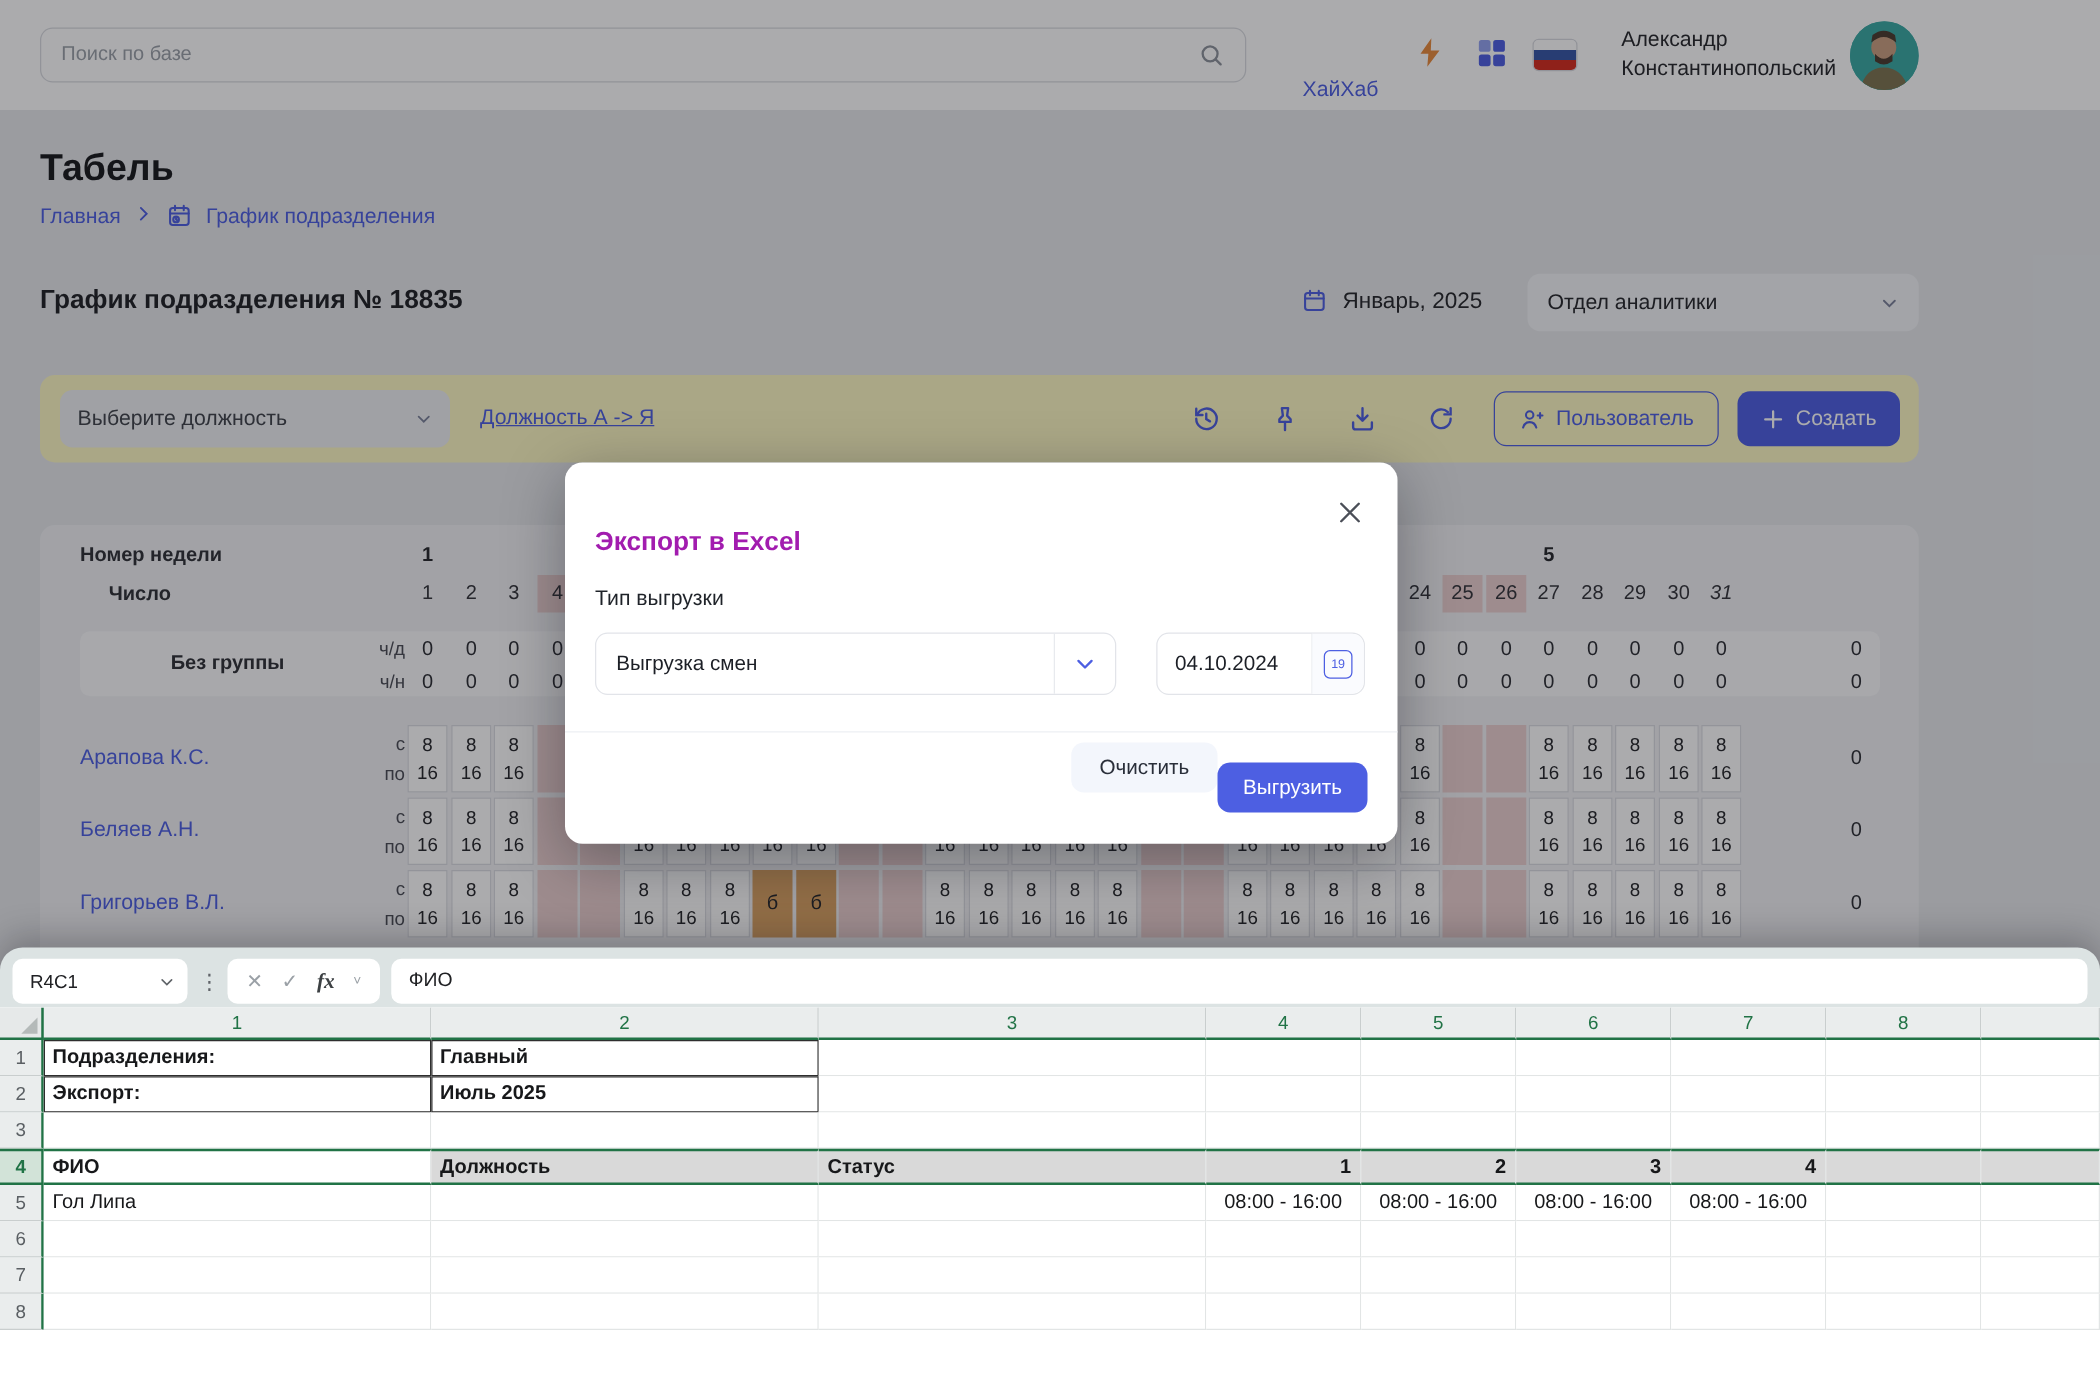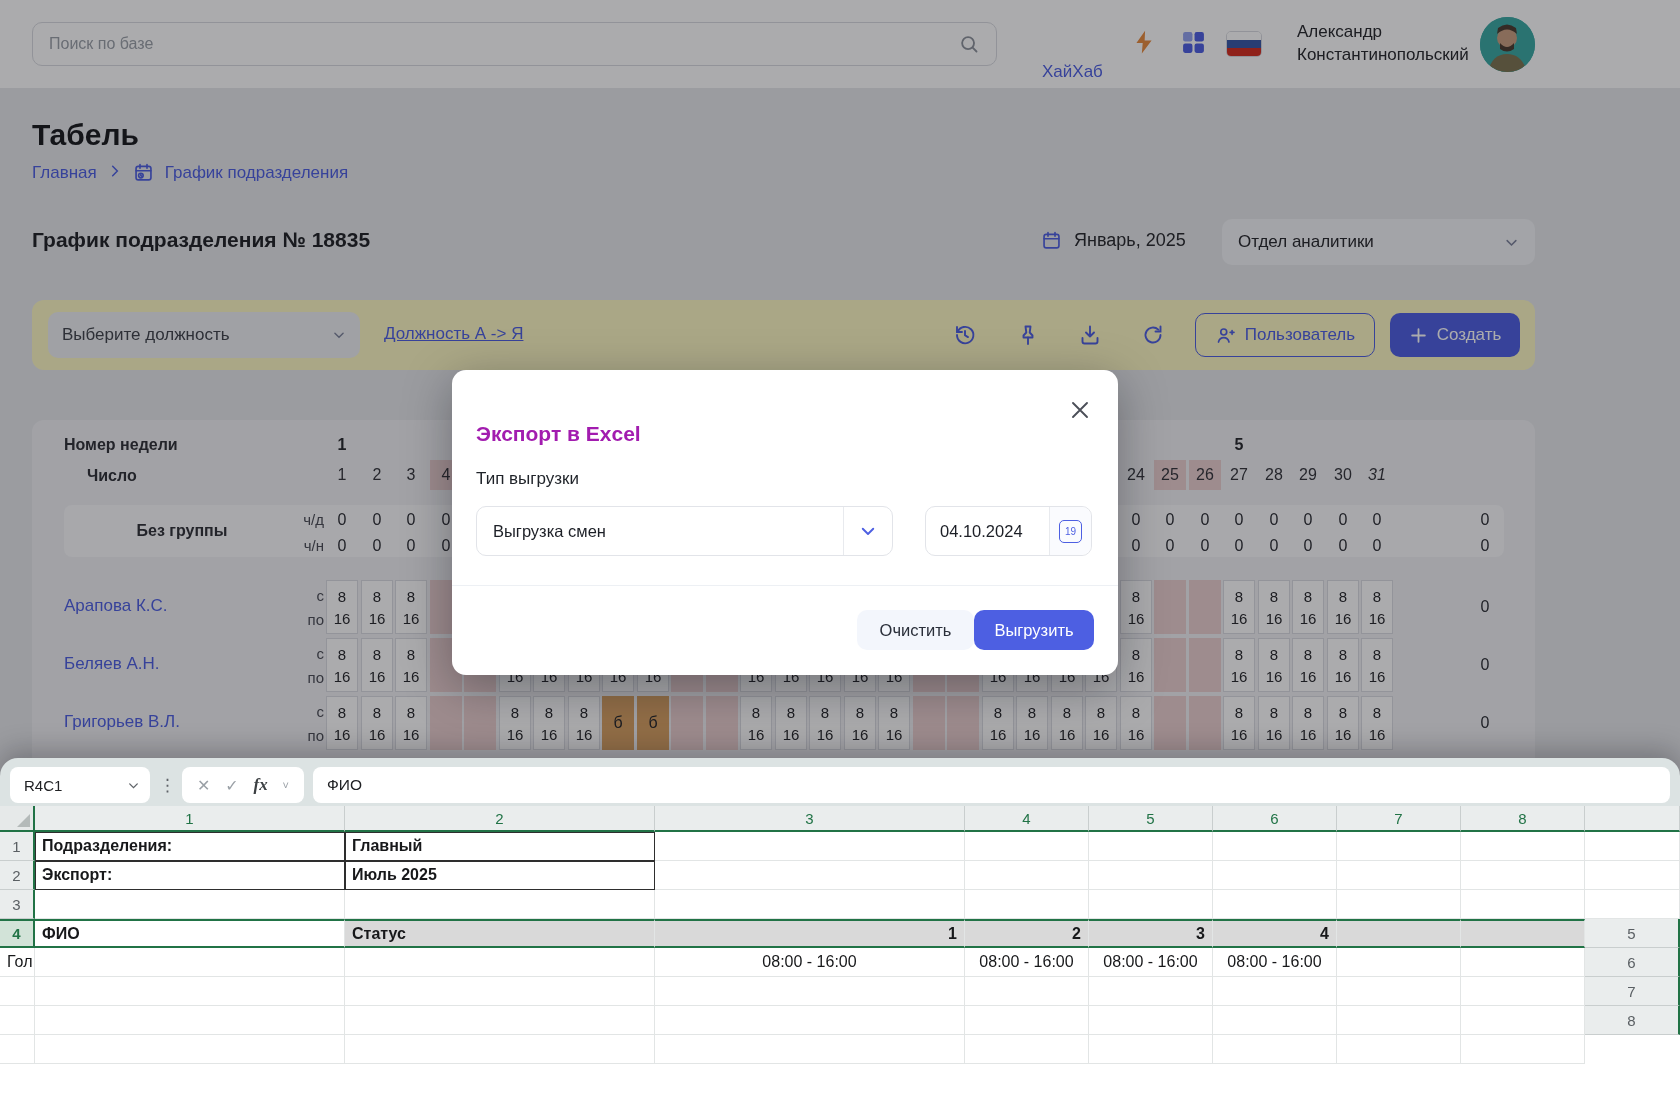--- a/index.html
+++ b/index.html
@@ -66,21 +66,21 @@
   .m-select { position:absolute; left:24px; top:136px; width:417px; height:50px; border:1px solid #e2e4e9; border-radius:10px; display:flex; align-items:center; cursor:pointer; }
   .m-select .val { padding-left:16px; font-size:16.5px; color:#1c1f26; }
   .m-select .chevzone { margin-left:auto; width:49px; height:100%; border-left:1px solid #e8eaee; display:flex; align-items:center; justify-content:center; }
   .m-date { position:absolute; left:473px; top:136px; width:167px; height:50px; border:1px solid #e2e4e9; border-radius:10px; display:flex; align-items:center; }
   .m-date .val { padding-left:14px; font-size:16.5px; color:#1c1f26; }
   .m-date .iconzone { margin-left:auto; width:42px; height:100%; border-left:1px solid #e8eaee; background:#fafbfe; border-radius:0 10px 10px 0; display:flex; align-items:center; justify-content:center; cursor:pointer; }
   .cal19 { width:23px; height:23px; border:1.8px solid #4d5fe2; border-radius:5px; display:flex; align-items:center; justify-content:center; font-size:10px; color:#4d5fe2; }
   .m-footer-line { position:absolute; left:0; right:0; top:215px; border-top:1px solid #edf0f4; }
   .m-buttons { position:absolute; right:24px; bottom:25px; display:flex; }
   .btn-clear { width:117px; height:40px; background:#f3f6fc; border:none; border-radius:10px; font-size:16.5px; color:#2a2f3a; cursor:pointer; font-family:inherit; }
-  .btn-export { width:120px; height:40px; background:#4d5fe2; border:none; border-radius:10px; font-size:16.5px; color:#ffffff; cursor:pointer; font-family:inherit; }
+  .btn-export { width:120px; height:40px; background:#4d5fe2; border:none; border-radius:10px; font-size:16.5px; color:#ffffff; cursor:pointer; font-family:inherit;margin-top:16px; }
 
   
   .sheet { position:absolute; left:0; top:758px; width:1680px; height:362px; background:#dce3e3; border-radius:18px 18px 0 0; z-index:20; box-shadow:0 -8px 26px rgba(10,12,20,0.25); }
   .fx-row { position:absolute; left:10px; right:10px; top:9px; height:36px; display:flex; align-items:center; gap:9px; }
   .namebox { width:140px; height:36px; background:#fff; border-radius:8px; display:flex; align-items:center; padding:0 10px 0 14px; font-size:15px; color:#202124; cursor:pointer; }
   .namebox .chev { margin-left:auto; }
   .vdots { width:14px; text-align:center; font-size:17px; color:#5f6368; }
   .fxgroup { width:122px; height:36px; background:#fff; border-radius:8px; display:flex; align-items:center; justify-content:space-evenly; }
   .fxgroup .g { font-size:16px; color:#9aa0a6; cursor:pointer; }
   .fxgroup .fx { font-family:"Liberation Serif", serif; font-style:italic; font-weight:bold; font-size:17px; color:#3c4043; cursor:pointer; }
@@ -745,20 +745,21 @@
         <div class="sc"></div>
         <div class="sc"></div>
         <div class="sc"></div>
         <div class="sc"></div>
         <div class="sc"></div>
         <div class="sc"></div>
         <div class="sc"></div>
         <div class="sc"></div>
         <div class="sc-rowhdr sel">4</div>
         <div class="sc b selrow">ФИО</div>
+        <div class="sc b selrow fill">Должность</div>
         <div class="sc b selrow fill">Статус</div>
         <div class="sc b right selrow fill">1</div>
         <div class="sc b right selrow fill">2</div>
         <div class="sc b right selrow fill">3</div>
         <div class="sc b right selrow fill">4</div>
         <div class="sc selrow fill"></div>
         <div class="sc selrow fill"></div>
         <div class="sc-rowhdr">5</div>
         <div class="sc">Гол Липа</div>
         <div class="sc"></div>

